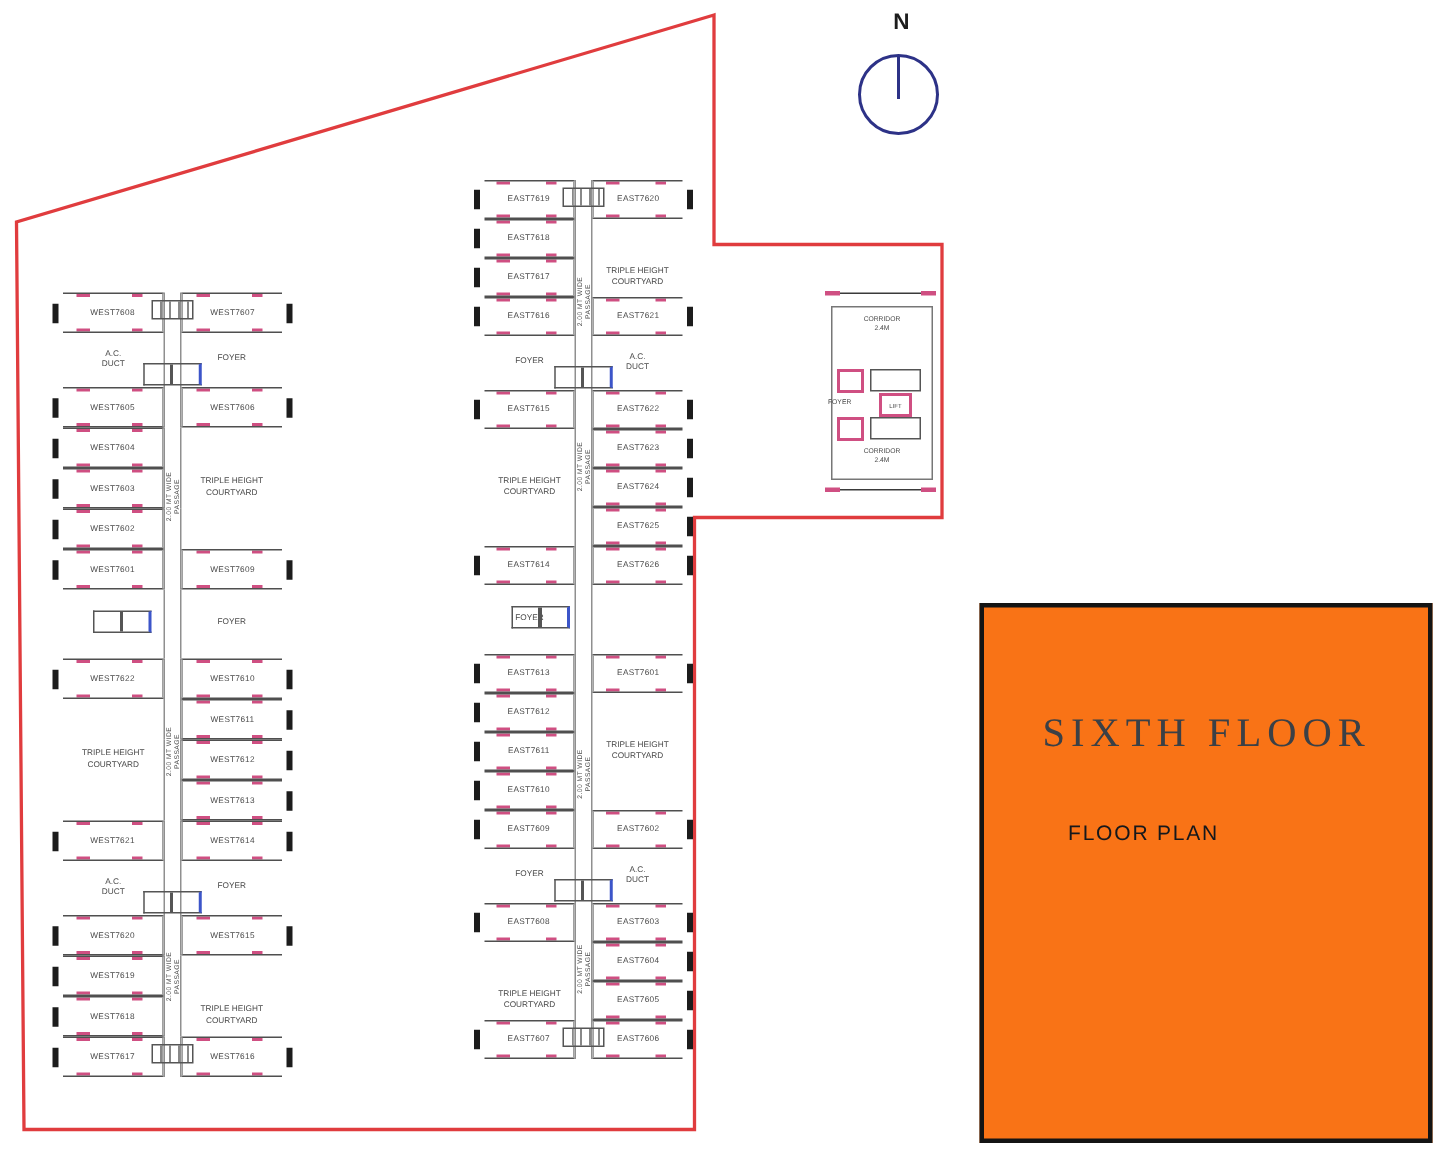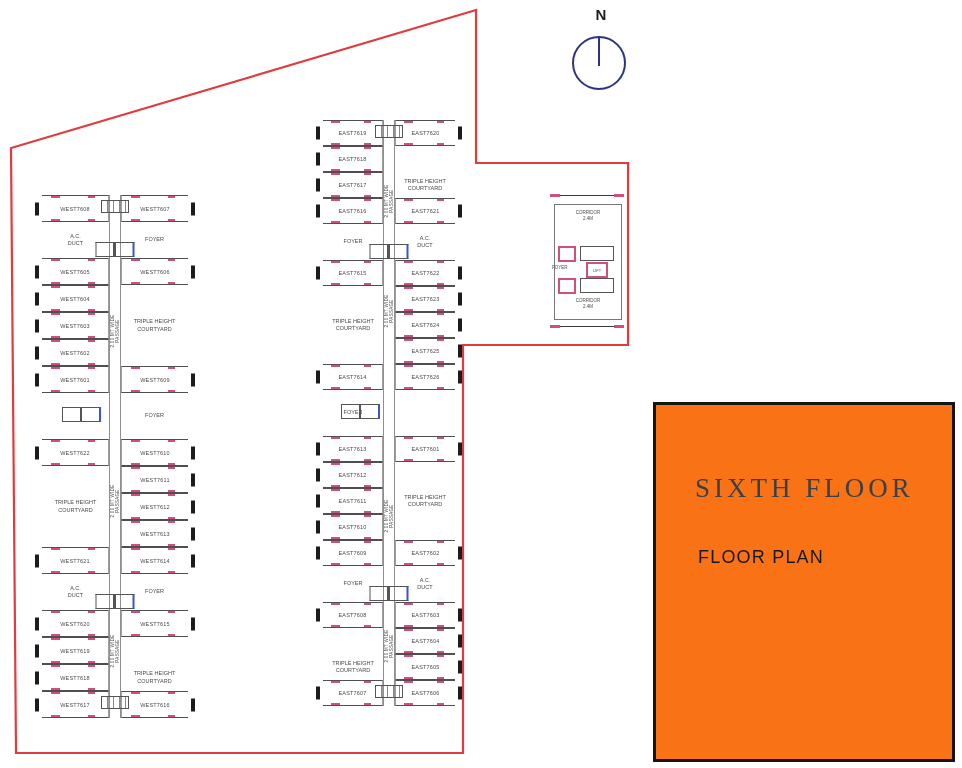--- a/index.html
+++ b/index.html
@@ -18,22 +18,22 @@
   .compass .n{position:absolute;left:50%;top:0;transform:translateX(-50%);
     font-size:15px;font-weight:bold;color:#1d1d1d;letter-spacing:0;}
   .compass svg{position:absolute;left:0;top:16px;}
 
   
   .titleblock{position:absolute;left:653px;top:402px;width:296px;height:354px;
     border:3px solid #141414;background:#f97316;}
   .titleblock .title{position:absolute;left:39px;top:68px;
     font-family:"Liberation Serif", serif;font-size:27px;color:#3b4046;
     letter-spacing:4px;font-weight:400;}
-  .titleblock .subtitle{position:absolute;left:42px;top:142px;
-    font-size:18px;color:#15181c;letter-spacing:1.2px;font-weight:500;}
+  .titleblock .subtitle{position:absolute;left:56px;top:142px;
+    font-size:14px;color:#15181c;letter-spacing:1.2px;font-weight:500;}
 
   
   .wing{position:absolute;display:flex;flex-direction:column;}
   .wing-west{left:42px;top:195px;width:146px;}
   .wing-east{left:323px;top:120px;width:132px;}
   .row{position:relative;display:grid;grid-template-columns:1fr 12px 1fr;}
   .r-u{height:27px;} .r-t{height:36px;} .r-f{height:46px;}
   .wing-east .r-u{height:26px;}
   .cell{position:relative;}
   .t-unit{

